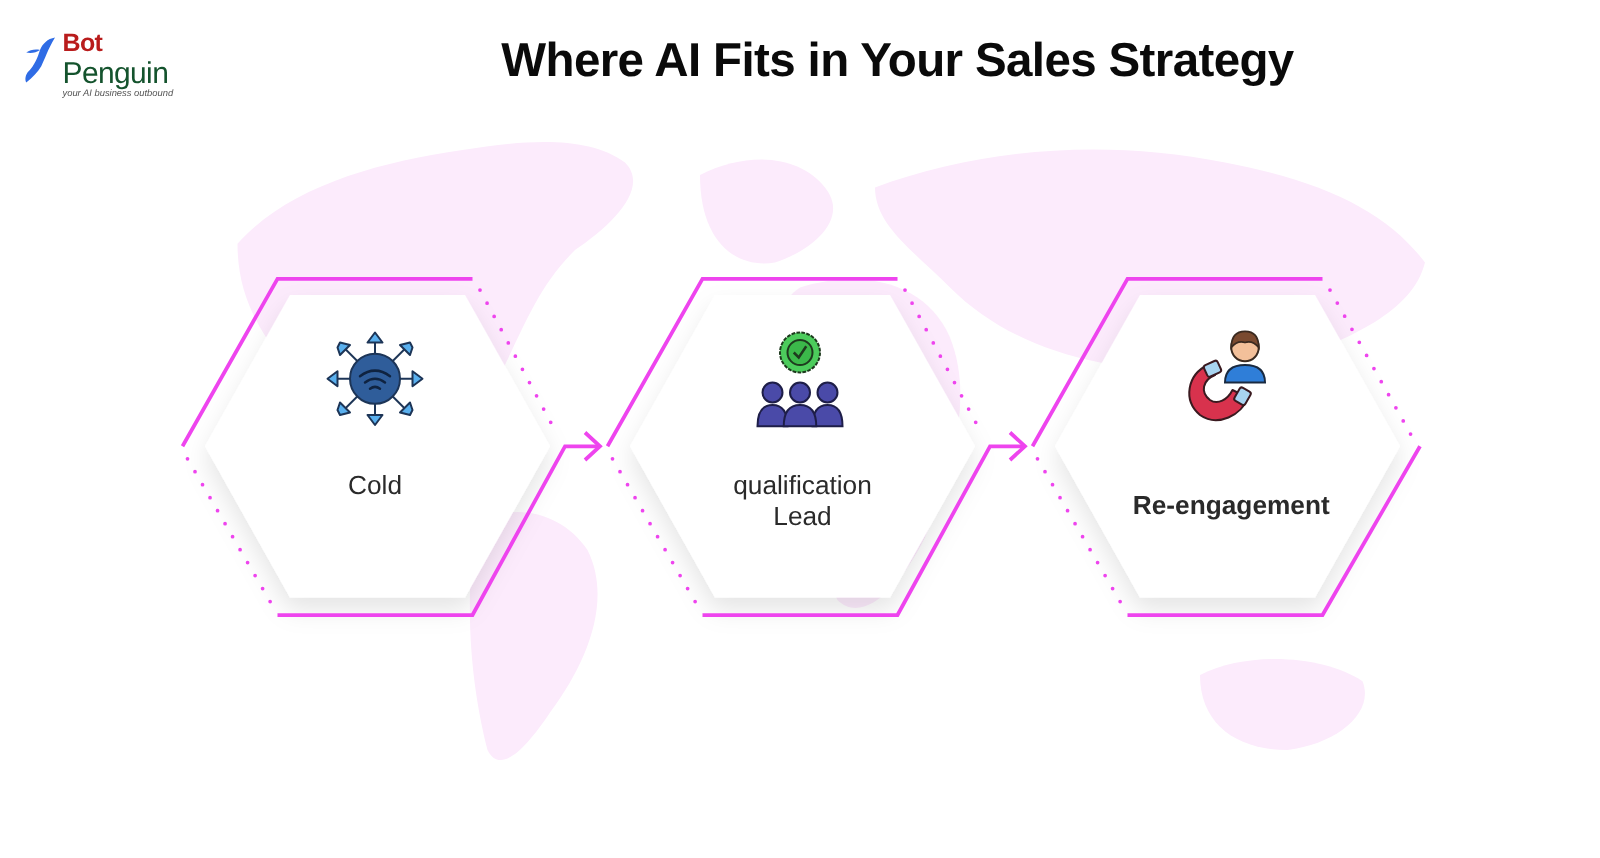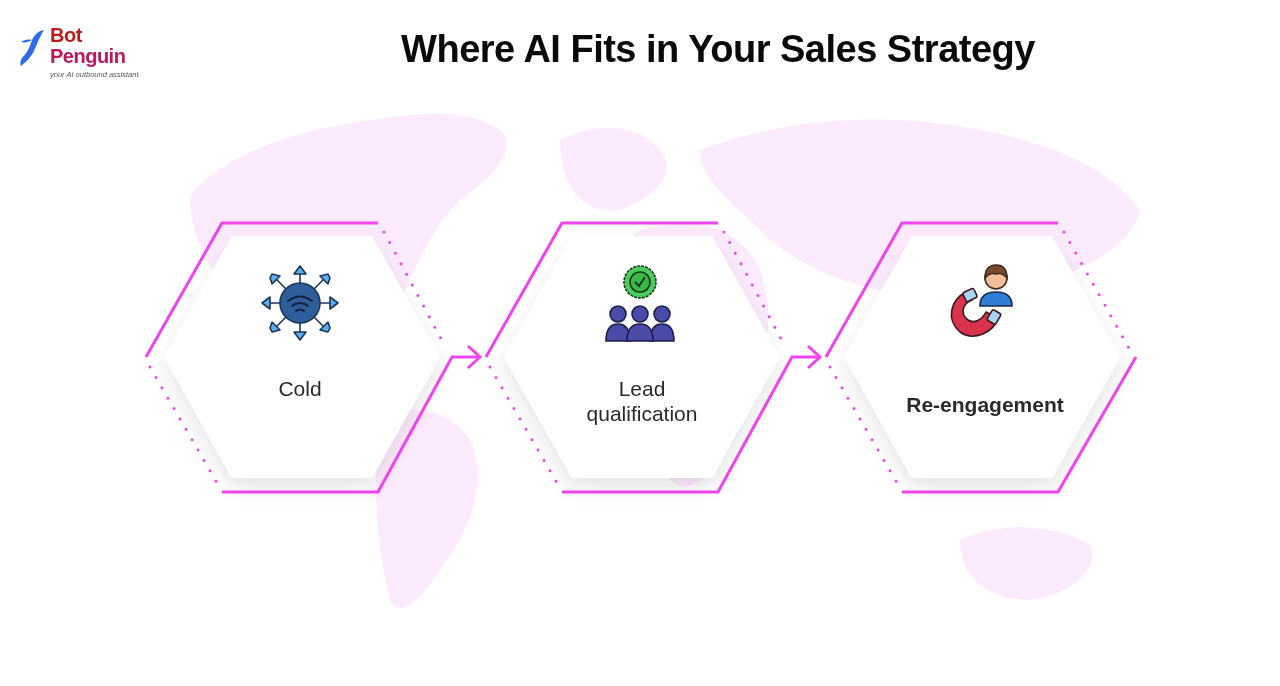--- a/index.html
+++ b/index.html
@@ -1,20 +1,20 @@
 <!DOCTYPE html>
 <html><head>
 <meta charset="utf-8">
 <style>
   html, body { margin:0; padding:0; }
   body { width:1280px; height:686px; background:#ffffff; position:relative; overflow:hidden; font-family:"Liberation Sans", sans-serif; }
   .map { position:absolute; left:0; top:0; width:1280px; height:686px; }
   .logo { position:absolute; left:18px; top:24px; width:140px; height:60px; }
   .logo-bot { position:absolute; left:32px; top:0; font-size:20px; font-weight:bold; color:#b91c1c; letter-spacing:-0.5px; }
-  .logo-penguin { position:absolute; left:32px; top:21px; font-size:20px; font-weight:bold; color:#be185d; letter-spacing:-0.5px; }
+  .logo-penguin { position:absolute; left:32px; top:21px; font-size:24px; font-weight:normal; color:#14532d; letter-spacing:-0.5px; }
   .logo-tag { position:absolute; left:32px; top:46px; font-size:7.5px; font-style:italic; color:#555; white-space:nowrap; }
   .logo-mark { position:absolute; left:0; top:4px; }
   .title { position:absolute; left:0; width:1436px; top:28px; text-align:center; font-size:38px; font-weight:bold; color:#0a0a0a; letter-spacing:-0.5px; }
   .diagram { position:absolute; left:0; top:0; width:1280px; height:686px; }
   .step-label { position:absolute; text-align:center; font-size:21px; color:#2a2a2a; line-height:25px; font-weight:500; }
   .step-icon { position:absolute; }
 </style>
 </head>
 <body>
 
@@ -29,21 +29,21 @@
   </g>
 </svg>
 
 <div class="logo">
   <svg class="logo-mark" width="30" height="40" viewBox="0 0 30 40">
     <path d="M26 2 C20 3 16 7 14 12 C12 18 10 24 4 30 C2 33 2 36 3 38 C8 34 12 30 15 25 C18 19 20 12 26 2 Z" fill="#2f6ce5"></path>
     <path d="M14 12 C11 14 7 15 3 14 C6 12 10 11 14 12 Z" fill="#2f6ce5"></path>
   </svg>
   <span class="logo-bot">Bot</span>
   <span class="logo-penguin">Penguin</span>
-  <span class="logo-tag">your AI outbound assistant</span>
+  <span class="logo-tag">your AI business outbound</span>
 </div>
 
 <div class="title">Where AI Fits in Your Sales Strategy</div>
 
 <svg class="diagram" viewBox="0 0 1280 686">
   <defs>
     <filter id="shadow" x="-20%" y="-20%" width="140%" height="150%">
       <feDropShadow dx="0" dy="10" stdDeviation="10" flood-color="#000" flood-opacity="0.10"></feDropShadow>
     </filter>
   </defs>
@@ -122,18 +122,18 @@
   <rect x="46" y="50" width="12" height="10" rx="2" transform="rotate(-60 52 55)" fill="#a8d4f0" stroke="#3a1a20" stroke-width="1.6"></rect>
   <path d="M38 44 Q38 30 54 30 Q70 30 70 44 Z" fill="#2f7ed8" stroke="#1a2a40" stroke-width="1.6"></path>
   <circle cx="54" cy="16" r="11" fill="#f3c09a" stroke="#3a2a20" stroke-width="1.6"></circle>
   <path d="M43 16 Q43 3 54 3 Q65 3 65 16 Q60 10 54 12 Q48 10 43 16 Z" fill="#7a4a30" stroke="#3a2a20" stroke-width="1.4"></path>
 </svg>
 
 <div class="step-label" style="left:212px;top:376px;width:176px;text-align:center;">
   <div>Cold</div>
 </div>
 <div class="step-label" style="left:552px;top:376px;width:180px;">
+  <div>qualification</div>
   <div>Lead</div>
-  <div>qualification</div>
 </div>
 <div class="step-label" style="left:882px;top:392px;width:206px;font-weight:bold;">
   <div>Re-engagement</div>
 </div>
 
 </body></html>

